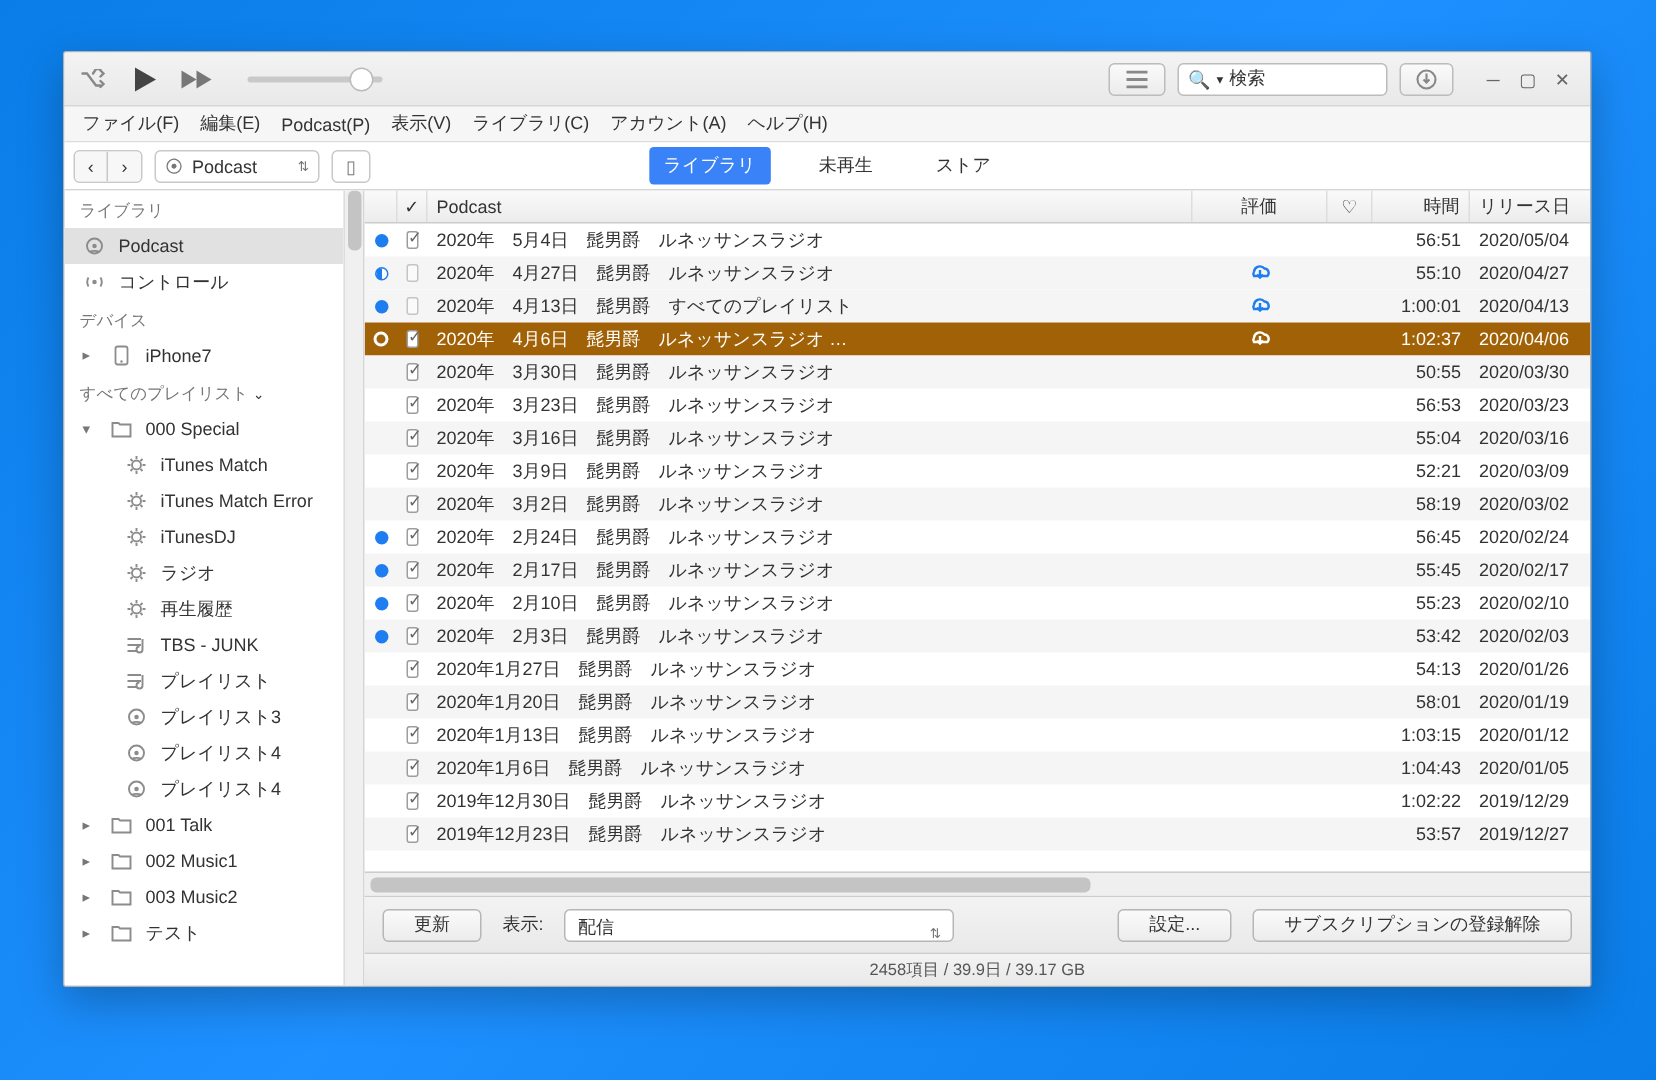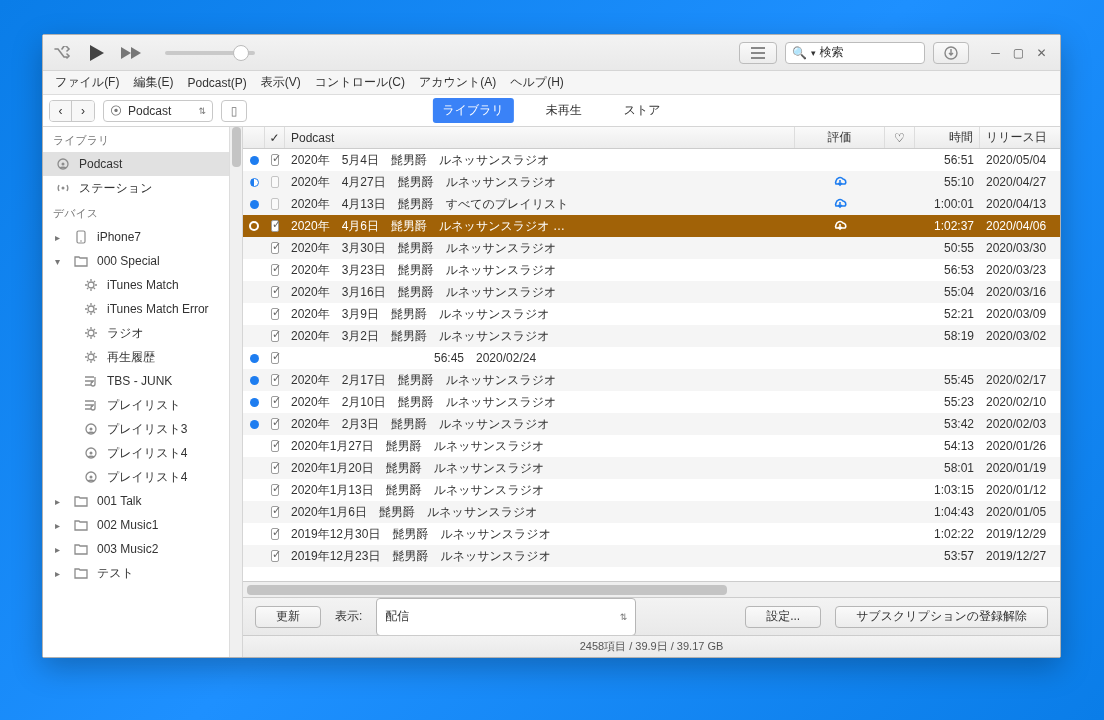--- a/index.html
+++ b/index.html
@@ -71,21 +71,21 @@
 .dot-ring{width:10px;height:10px;border:2px solid #fff;border-radius:50%}
 .chk{-webkit-appearance:none;width:12px;height:12px;border:1px solid #9d9d9d;border-radius:2px;background:#fff;position:relative;cursor:pointer}
 .chk.checked::after{content:"✓";position:absolute;top:-3px;left:0;font-size:11px;color:#666}
 .chk.grey{opacity:.55}
 .dl-icon{width:18px;height:18px}
 .dl-icon svg{display:block}
 .hscroll{height:16px;background:#efefef;border-top:1px solid #ccc;position:relative}
 .hthumb{position:absolute;left:4px;top:3px;height:10px;width:480px;background:#c4c4c4;border-radius:4px}
 .footer{height:38px;background:linear-gradient(#f3f3f3,#e9e9e9);border-top:1px solid #ccc;display:flex;align-items:center;padding:0 12px;gap:14px}
 .fbtn{height:22px;border:1px solid #b6b6b6;border-radius:4px;background:linear-gradient(#fafafa,#ececec);display:inline-flex;align-items:center;justify-content:center;padding:0 20px;cursor:pointer}
-.sel-box{height:38px;border:1px solid #b6b6b6;border-radius:4px;background:#fff;display:inline-flex;align-items:center;padding:0 8px;gap:8px;min-width:260px;cursor:pointer}
+.sel-box{height:22px;border:1px solid #b6b6b6;border-radius:4px;background:#fff;display:inline-flex;align-items:flex-end;padding:0 8px;gap:8px;min-width:260px;cursor:pointer}
 .sel-box .arrow{margin-left:auto;color:#777}
 .status{height:22px;background:linear-gradient(#f3f3f3,#e9e9e9);border-top:1px solid #ccc;display:flex;align-items:center;justify-content:center;font-size:11px;color:#555}
 </style>
 </head>
 <body>
 
 <div class="window">
 
   <div class="titlebar">
     <span class="tb-btn">
@@ -130,21 +130,21 @@
         <span>✕</span>
       </span>
     </div>
   </div>
 
   <div class="menubar" id="menubar">
       <span class="mi">ファイル(F)</span>
       <span class="mi">編集(E)</span>
       <span class="mi">Podcast(P)</span>
       <span class="mi">表示(V)</span>
-      <span class="mi">コントロール(C)</span>
+      <span class="mi">ライブラリ(C)</span>
       <span class="mi">アカウント(A)</span>
       <span class="mi">ヘルプ(H)</span>
     </div>
 
   <div class="navbar">
     <span class="navarrows">
       <span>‹</span>
       <span>›</span>
     </span>
     <span class="pod-combo">
@@ -175,33 +175,34 @@
             </span>
             <span>Podcast</span>
           </div>
           <div class="side-item">
             <span class="ic">
               <svg width="14" height="14" viewBox="0 0 14 14">
                 <path d="M3 4a6 6 0 000 6M11 4a6 6 0 010 6" stroke="#8c8c8c" stroke-width="1.3" fill="none"></path>
                 <circle cx="7" cy="7" r="1.5" fill="#8c8c8c"></circle>
               </svg>
             </span>
-            <span>ステーション</span>
+            <span>コントロール</span>
           </div>
           <div class="side-head">デバイス</div>
           <div class="side-item">
             <span class="side-arrow">▸</span>
             <span class="ic">
               <svg width="10" height="14" viewBox="0 0 10 14">
                 <rect x="1" y="1" width="8" height="12" rx="1.5" fill="none" stroke="#8c8c8c" stroke-width="1.2"></rect>
                 <circle cx="5" cy="11" r="0.8" fill="#8c8c8c"></circle>
               </svg>
             </span>
             <span>iPhone7</span>
           </div>
+          <div class="side-head">すべてのプレイリスト <span style="font-size:9px">⌄</span></div>
           <div class="side-item">
             <span class="side-arrow">▾</span>
             <span class="ic">
               <svg width="14" height="12" viewBox="0 0 14 12">
                 <path d="M1 2h4l1 1h7v8H1z" fill="none" stroke="#8c8c8c" stroke-width="1.3"></path>
               </svg>
             </span>
             <span>000 Special</span>
           </div>
           <div class="side-item indent2">
@@ -214,20 +215,29 @@
             <span>iTunes Match</span>
           </div>
           <div class="side-item indent2">
             <span class="ic">
               <svg width="14" height="14" viewBox="0 0 14 14">
                 <circle cx="7" cy="7" r="3" fill="none" stroke="#8c8c8c" stroke-width="1.3"></circle>
                 <path d="M7 1v2M7 11v2M1 7h2M11 7h2M3 3l1.4 1.4M9.6 9.6L11 11M11 3L9.6 4.4M4.4 9.6L3 11" stroke="#8c8c8c" stroke-width="1.3"></path>
               </svg>
             </span>
             <span>iTunes Match Error</span>
+          </div>
+          <div class="side-item indent2">
+            <span class="ic">
+              <svg width="14" height="14" viewBox="0 0 14 14">
+                <circle cx="7" cy="7" r="3" fill="none" stroke="#8c8c8c" stroke-width="1.3"></circle>
+                <path d="M7 1v2M7 11v2M1 7h2M11 7h2M3 3l1.4 1.4M9.6 9.6L11 11M11 3L9.6 4.4M4.4 9.6L3 11" stroke="#8c8c8c" stroke-width="1.3"></path>
+              </svg>
+            </span>
+            <span>iTunesDJ</span>
           </div>
           <div class="side-item indent2">
             <span class="ic">
               <svg width="14" height="14" viewBox="0 0 14 14">
                 <circle cx="7" cy="7" r="3" fill="none" stroke="#8c8c8c" stroke-width="1.3"></circle>
                 <path d="M7 1v2M7 11v2M1 7h2M11 7h2M3 3l1.4 1.4M9.6 9.6L11 11M11 3L9.6 4.4M4.4 9.6L3 11" stroke="#8c8c8c" stroke-width="1.3"></path>
               </svg>
             </span>
             <span>ラジオ</span>
           </div>
@@ -467,20 +477,21 @@
             <div class="cell c-time">58:19</div>
             <div class="cell c-rel">2020/03/02</div>
           </div>
           <div class="row">
             <div class="cell c-dot">
               <span class="dot-blue"></span>
             </div>
             <div class="cell c-chk">
               <span class="chk checked"></span>
             </div>
+            <div class="cell c-title">2020年　2月24日　髭男爵　ルネッサンスラジオ</div>
             <div class="cell c-rate"></div>
             <div class="cell c-heart"></div>
             <div class="cell c-time">56:45</div>
             <div class="cell c-rel">2020/02/24</div>
           </div>
           <div class="row alt">
             <div class="cell c-dot">
               <span class="dot-blue"></span>
             </div>
             <div class="cell c-chk">

